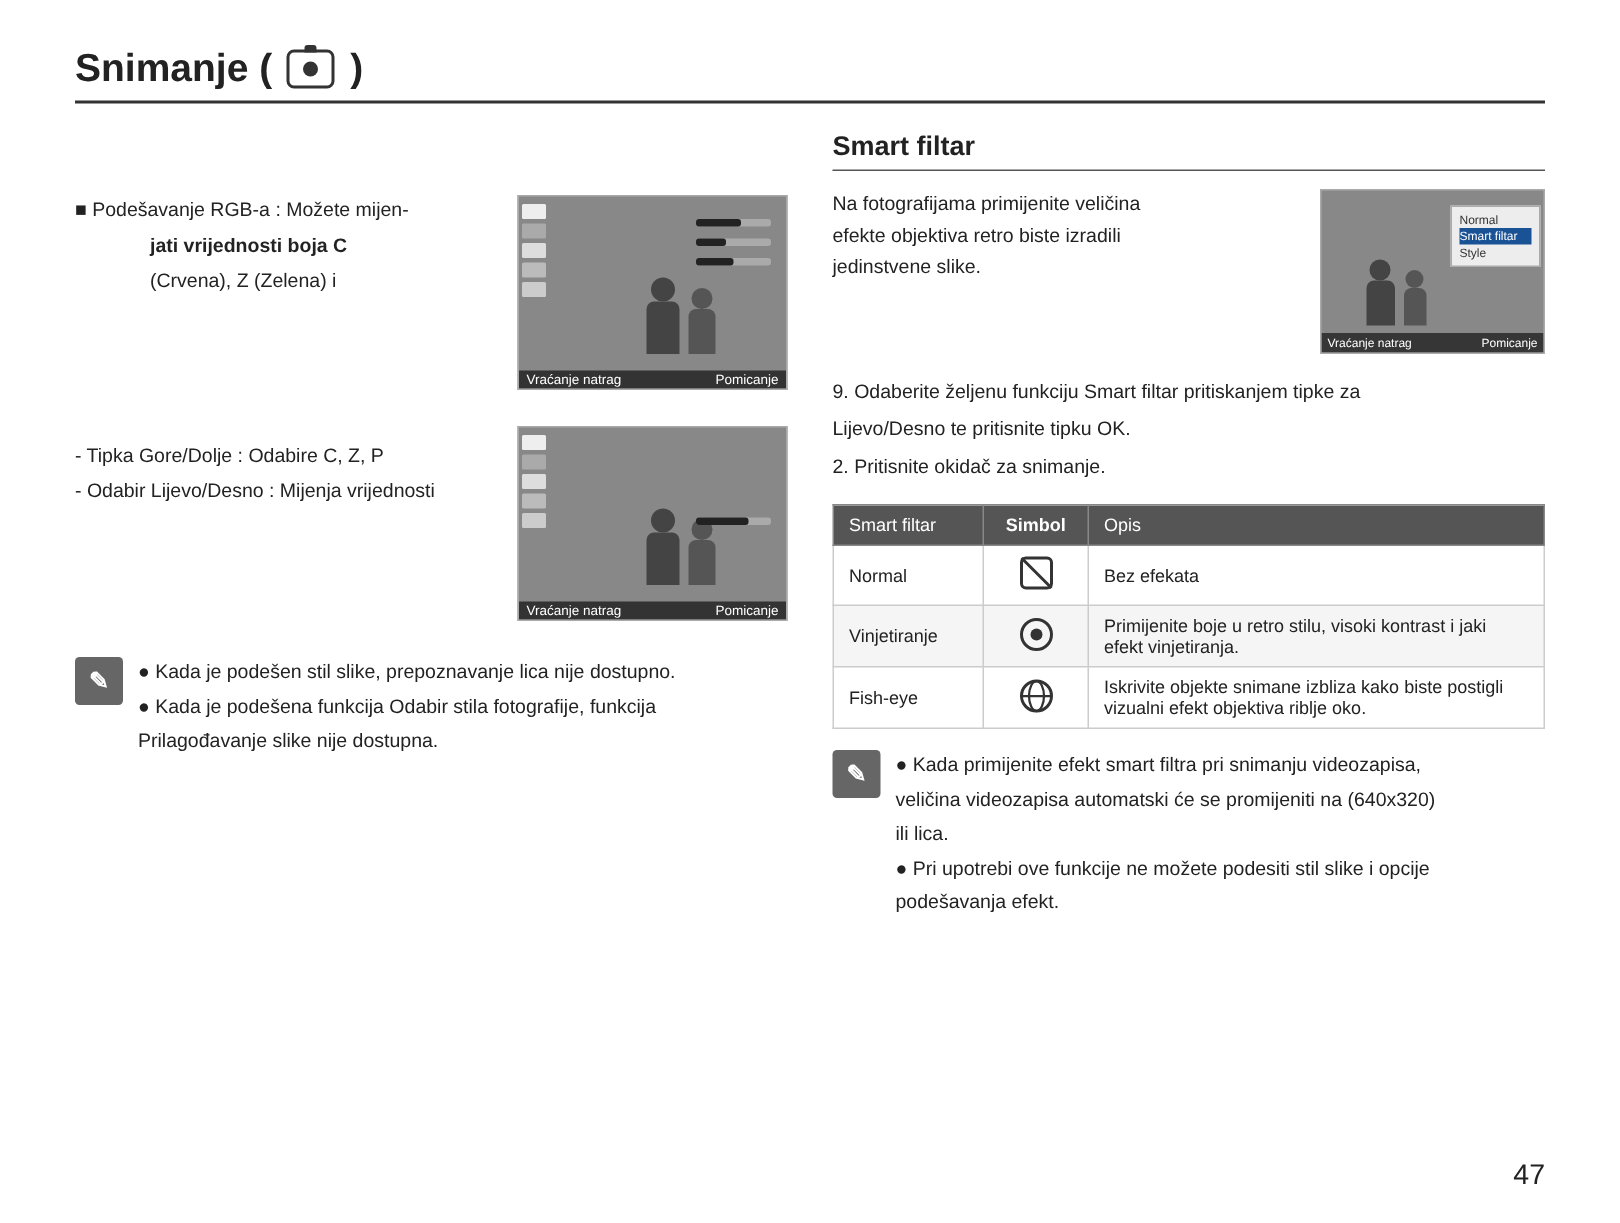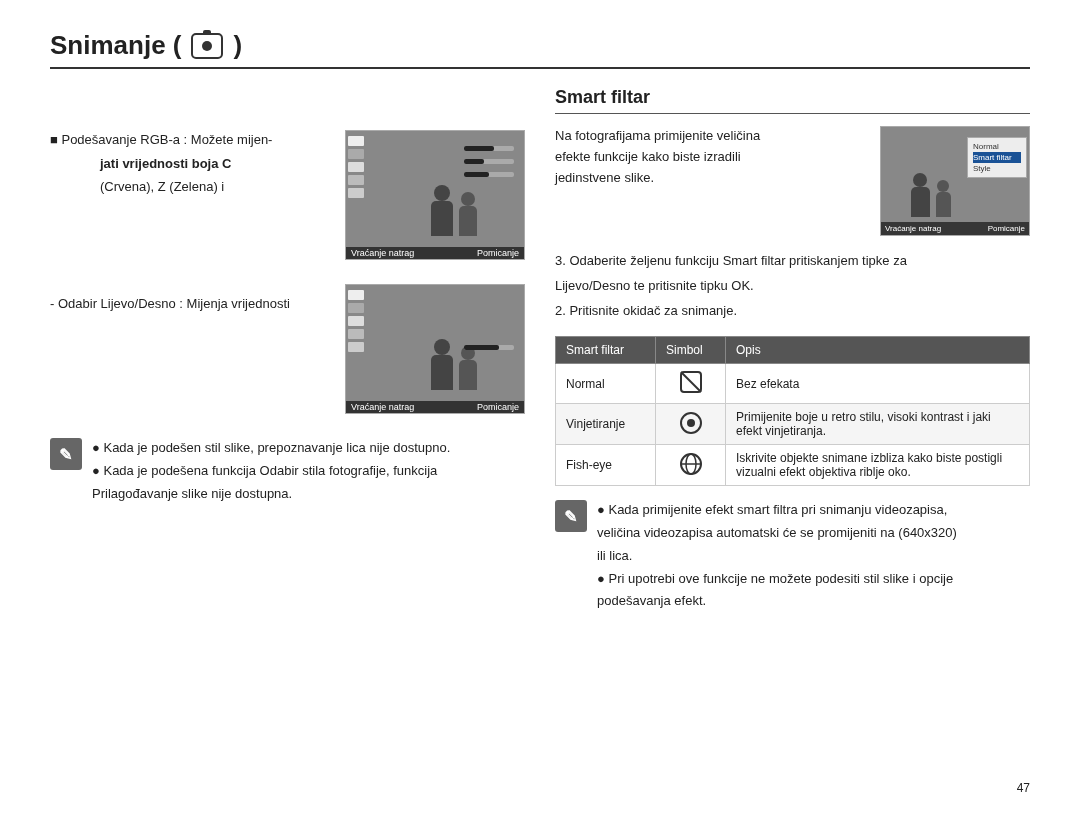--- a/index.html
+++ b/index.html
@@ -283,21 +283,21 @@
     }
     .right-note-text p {
       line-height: 1.6;
       margin-bottom: 2px;
     }
 
     .page-number {
       position: absolute;
       bottom: 20px;
       right: 50px;
-      font-size: 12px;
+      font-size: 19px;
     }
 
     body { position: relative; }
   </style>
 </head>
 <body>
 
 <div class="page-title">
   <span>Snimanje (</span>
   <span class="camera-icon-inline"></span>
@@ -353,20 +353,21 @@
           <div class="preview-footer" style="position:absolute;bottom:0;left:0;right:0;">
             <span>Vraćanje natrag</span>
             <span>Pomicanje</span>
           </div>
         </div>
       </div>
     </div>
 
     <div class="mid-section">
       <div class="mid-text">
+        <p>- Tipka Gore/Dolje : Odabire C, Z, P</p>
         <p>- Odabir Lijevo/Desno : Mijenja vrijednosti</p>
       </div>
       <div class="preview-wrapper">
         <div class="camera-preview" style="width:180px; height:130px;">
           <div class="preview-sidebar">
             <div class="preview-sidebar-item" style="background:#eee;"></div>
             <div class="preview-sidebar-item" style="background:#aaa;"></div>
             <div class="preview-sidebar-item" style="background:#ddd;"></div>
             <div class="preview-sidebar-item" style="background:#bbb;"></div>
             <div class="preview-sidebar-item" style="background:#ccc;"></div>
@@ -406,21 +407,21 @@
       </div>
     </div>
   </div>
 
   <div class="right-col">
     <div class="section-title">Smart filtar</div>
 
     <div class="right-intro">
       <div class="right-intro-text">
         <p>Na fotografijama primijenite veličina</p>
-        <p>efekte funkcije kako biste izradili</p>
+        <p>efekte objektiva retro biste izradili</p>
         <p>jedinstvene slike.</p>
       </div>
       <div class="right-preview">
 
         <div style="position:absolute;top:0;left:0;right:0;bottom:0;background:#888;overflow:hidden;">
           <div style="position:absolute;bottom:18px;left:20%;display:flex;gap:6px;align-items:flex-end;">
             <div style="display:flex;flex-direction:column;align-items:center;">
               <div style="width:14px;height:14px;background:#444;border-radius:50%;"></div>
               <div style="width:19px;height:30px;background:#444;border-radius:5px 5px 0 0;"></div>
             </div>
@@ -437,30 +438,30 @@
           <div class="right-preview-menu-item">Style</div>
         </div>
         <div class="right-preview-overlay">
           <span>Vraćanje natrag</span>
           <span>Pomicanje</span>
         </div>
       </div>
     </div>
 
     <div class="steps">
-      <p>3. Odaberite željenu funkciju Smart filtar pritiskanjem tipke za</p>
+      <p>9. Odaberite željenu funkciju Smart filtar pritiskanjem tipke za</p>
       <p>   Lijevo/Desno te pritisnite tipku OK.</p>
       <p>2. Pritisnite okidač za snimanje.</p>
     </div>
 
     <table class="filter-table">
       <thead>
         <tr>
           <th style="width:100px;">Smart filtar</th>
-          <th style="width:70px; text-align:left;">Simbol</th>
+          <th style="width:70px; text-align:center;font-weight:bold;">Simbol</th>
           <th>Opis</th>
         </tr>
       </thead>
       <tbody>
         <tr>
           <td>Normal</td>
           <td class="symbol-cell">
             
             <svg width="24" height="24" viewBox="0 0 24 24">
               <rect x="2" y="2" width="20" height="20" rx="3" fill="none" stroke="#333" stroke-width="2"></rect>

